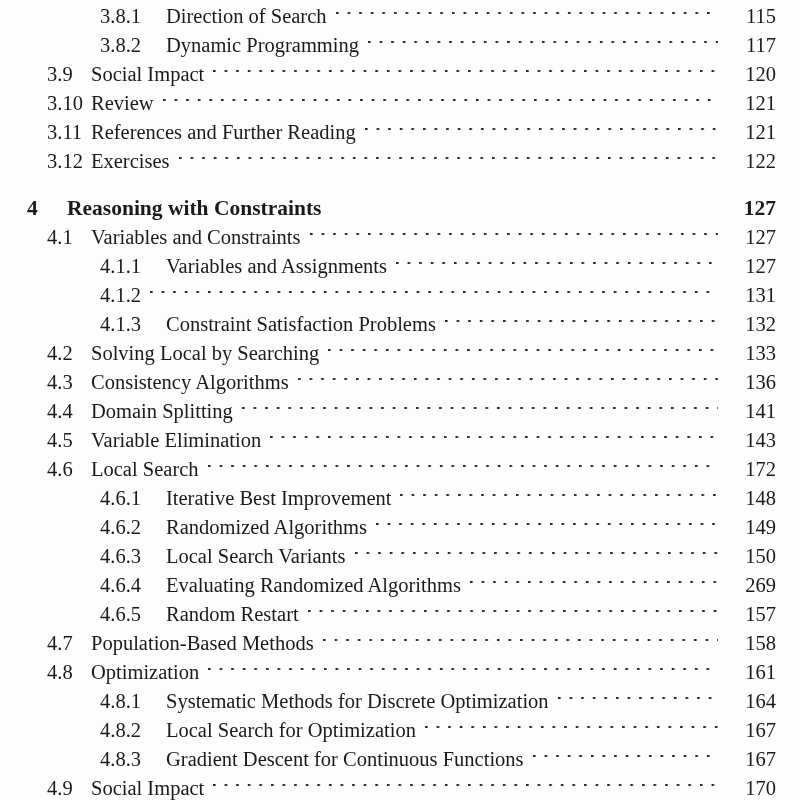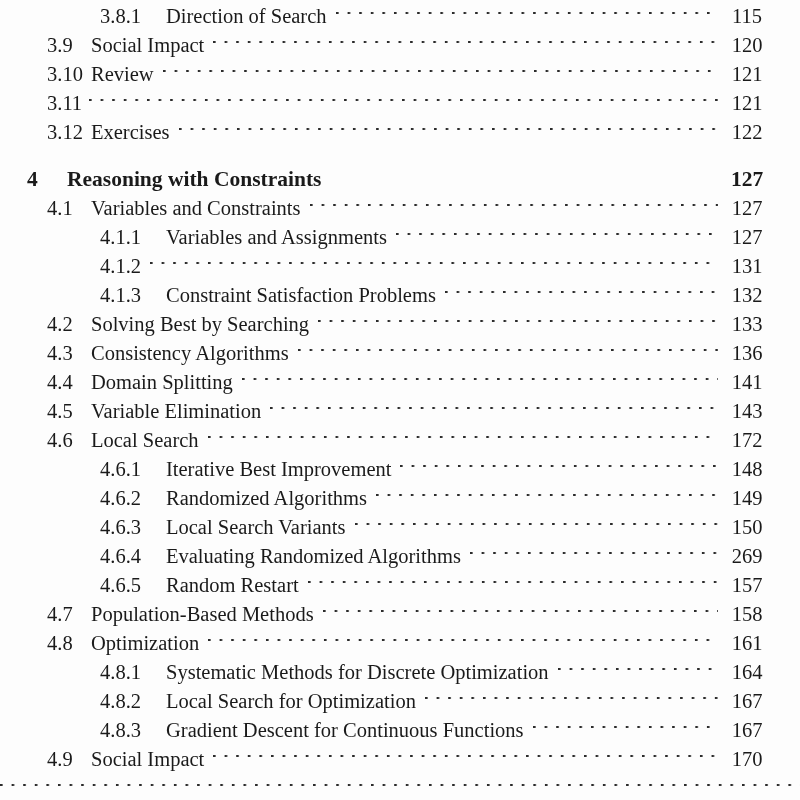--- a/index.html
+++ b/index.html
@@ -102,21 +102,21 @@
     display: none;
   }
   .leader.no-dots::before {
     display: none;
   }
 
   
   .page {
     flex: 0 0 auto;
     width: 58px;
-    text-align: center;
+    text-align: right;
     padding-right: 24px;
     font-variant-numeric: lining-nums;
   }
   .lvl1 > .page {
     font-weight: bold;
     font-size: 21.5px;
   }
 
   
   #toc > .toc-row:first-child {
@@ -126,34 +126,41 @@
 </head>
 <body>
 
 <div id="toc">
     <div class="toc-row lvl3">
       <span class="num">3.8.1</span>
       <span class="title">Direction of Search</span>
       <span class="leader"></span>
       <span class="page">115</span>
     </div>
+    <div class="toc-row lvl3">
+      <span class="num">3.8.2</span>
+      <span class="title">Dynamic Programming</span>
+      <span class="leader"></span>
+      <span class="page">117</span>
+    </div>
     <div class="toc-row lvl2">
       <span class="num">3.9</span>
       <span class="title">Social Impact</span>
       <span class="leader"></span>
       <span class="page">120</span>
     </div>
     <div class="toc-row lvl2">
       <span class="num">3.10</span>
       <span class="title">Review</span>
       <span class="leader"></span>
       <span class="page">121</span>
     </div>
     <div class="toc-row lvl2">
       <span class="num">3.11</span>
+      <span class="title">References and Further Reading</span>
       <span class="leader"></span>
       <span class="page">121</span>
     </div>
     <div class="toc-row lvl2">
       <span class="num">3.12</span>
       <span class="title">Exercises</span>
       <span class="leader"></span>
       <span class="page">122</span>
     </div>
     <div class="toc-gap"></div>
@@ -181,21 +188,21 @@
       <span class="page">131</span>
     </div>
     <div class="toc-row lvl3">
       <span class="num">4.1.3</span>
       <span class="title">Constraint Satisfaction Problems</span>
       <span class="leader"></span>
       <span class="page">132</span>
     </div>
     <div class="toc-row lvl2">
       <span class="num">4.2</span>
-      <span class="title">Solving Best by Searching</span>
+      <span class="title">Solving Local by Searching</span>
       <span class="leader"></span>
       <span class="page">133</span>
     </div>
     <div class="toc-row lvl2">
       <span class="num">4.3</span>
       <span class="title">Consistency Algorithms</span>
       <span class="leader"></span>
       <span class="page">136</span>
     </div>
     <div class="toc-row lvl2">

